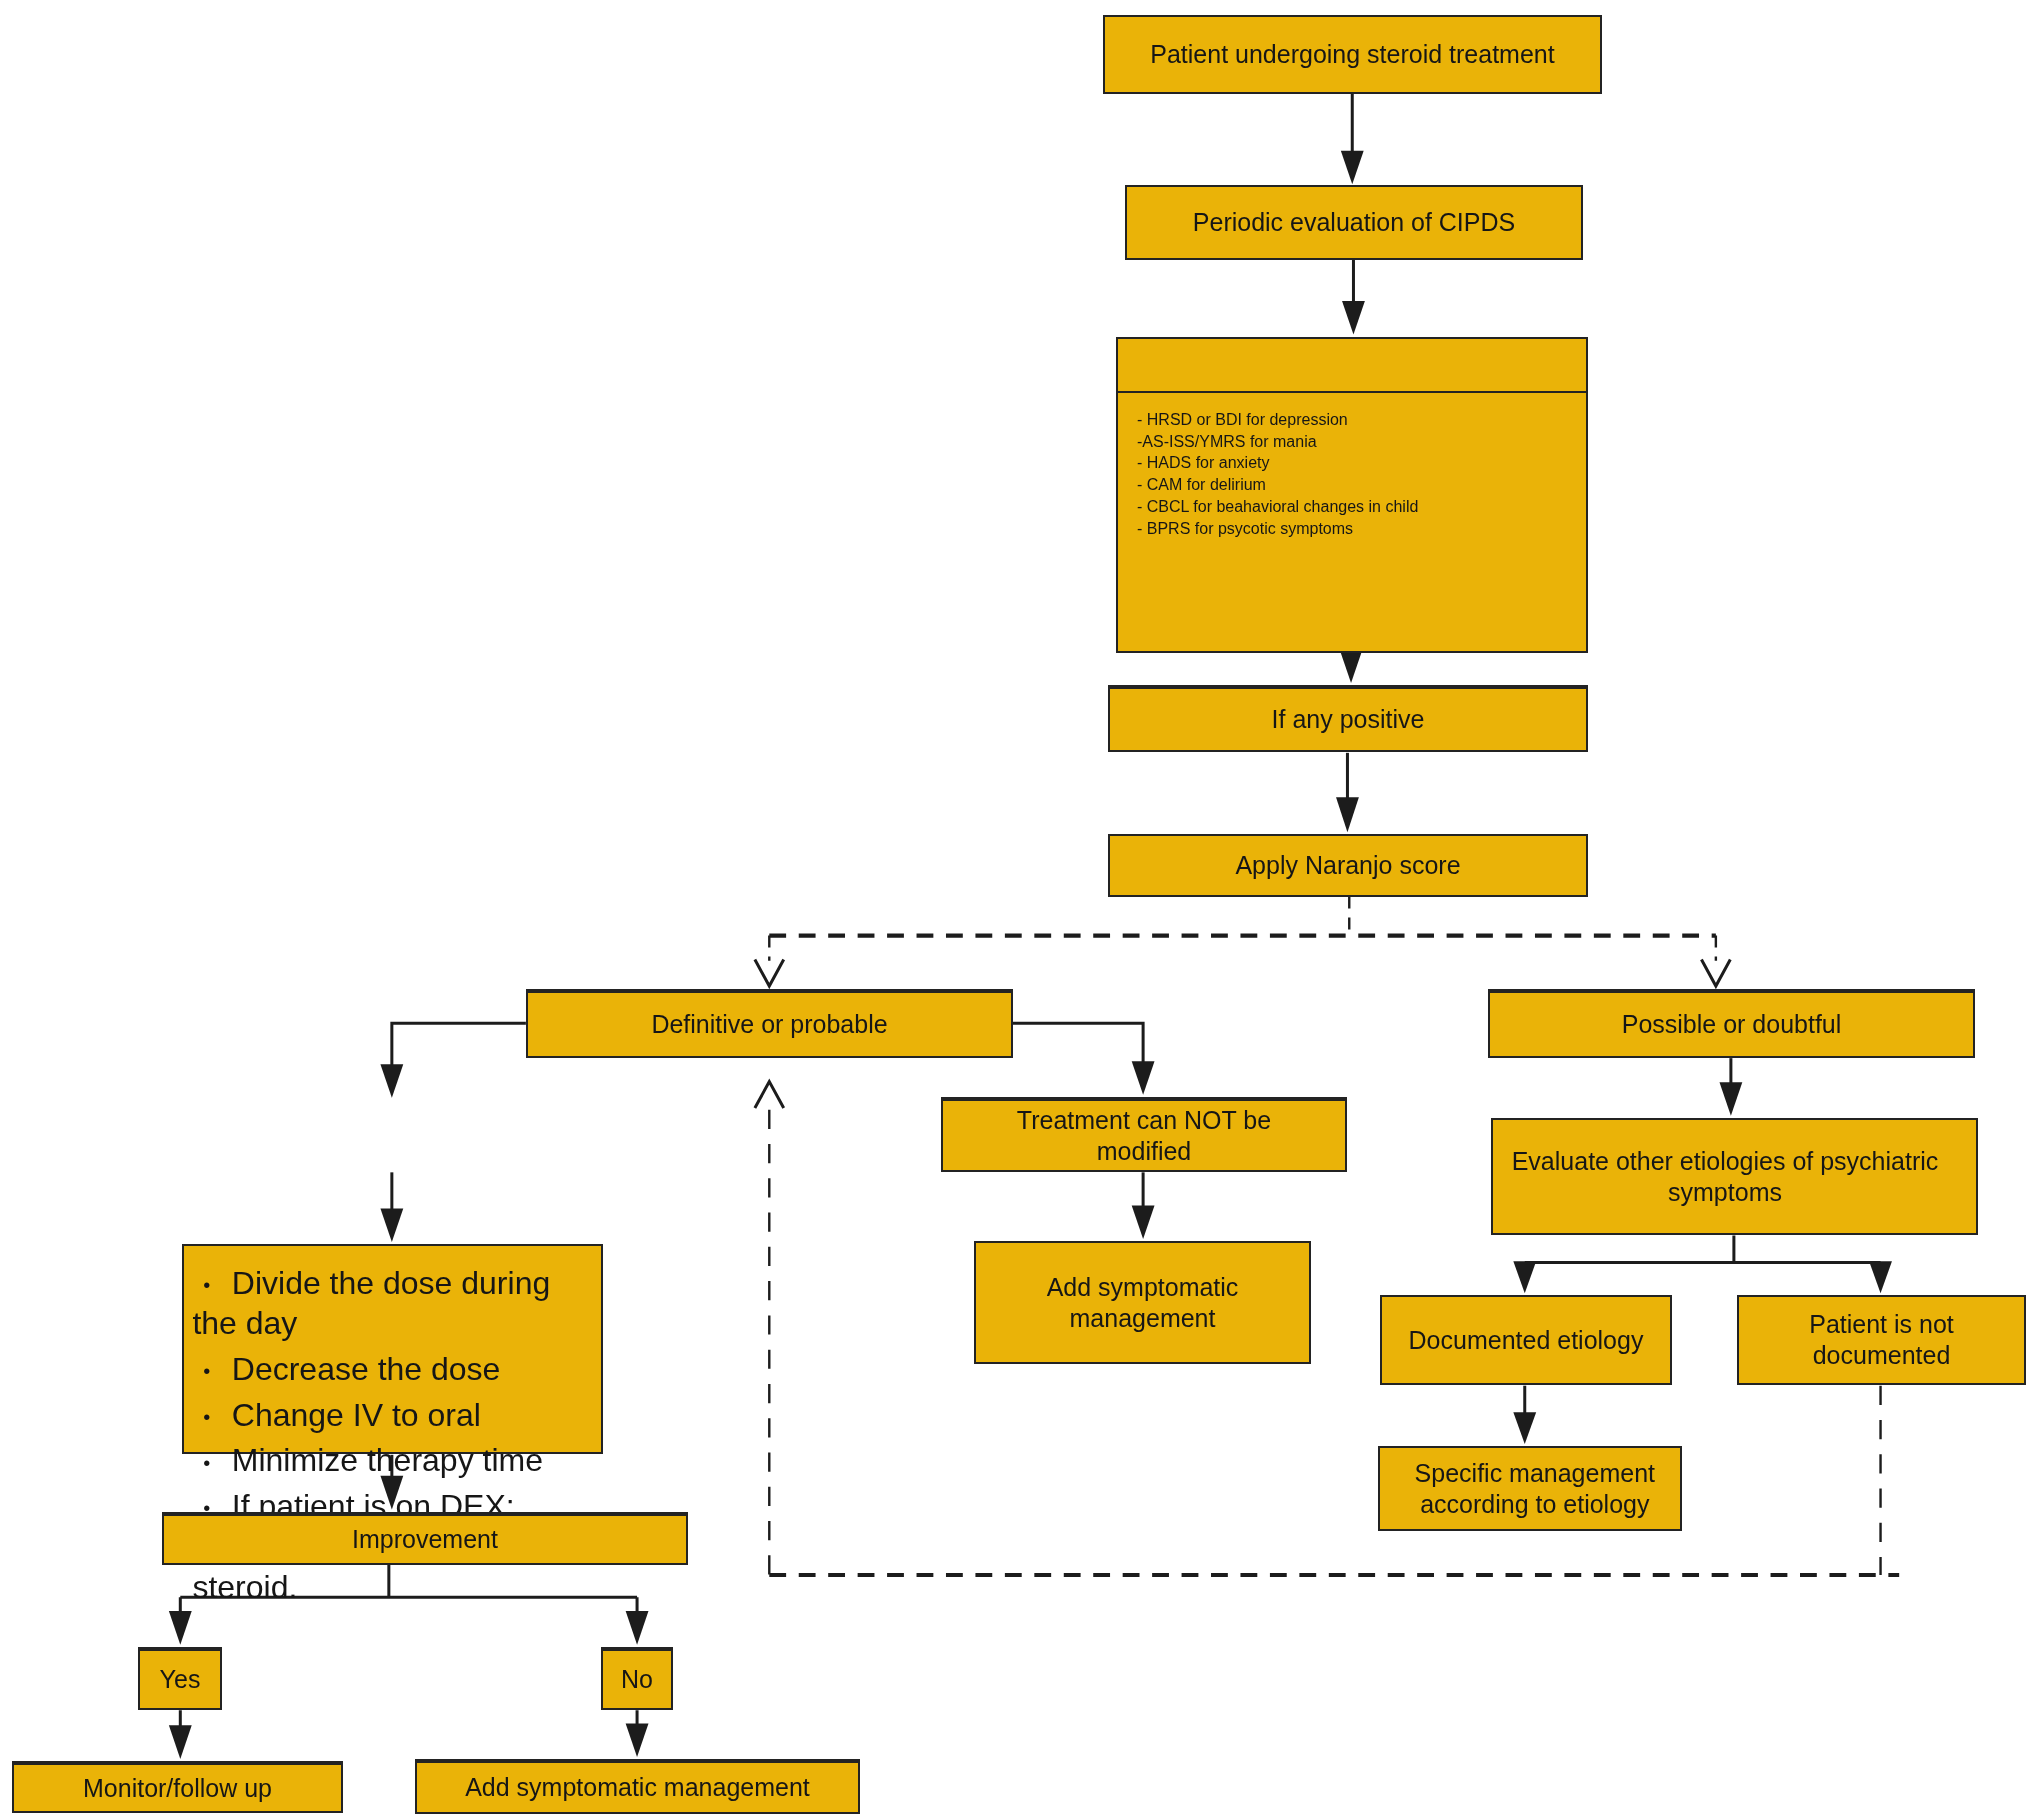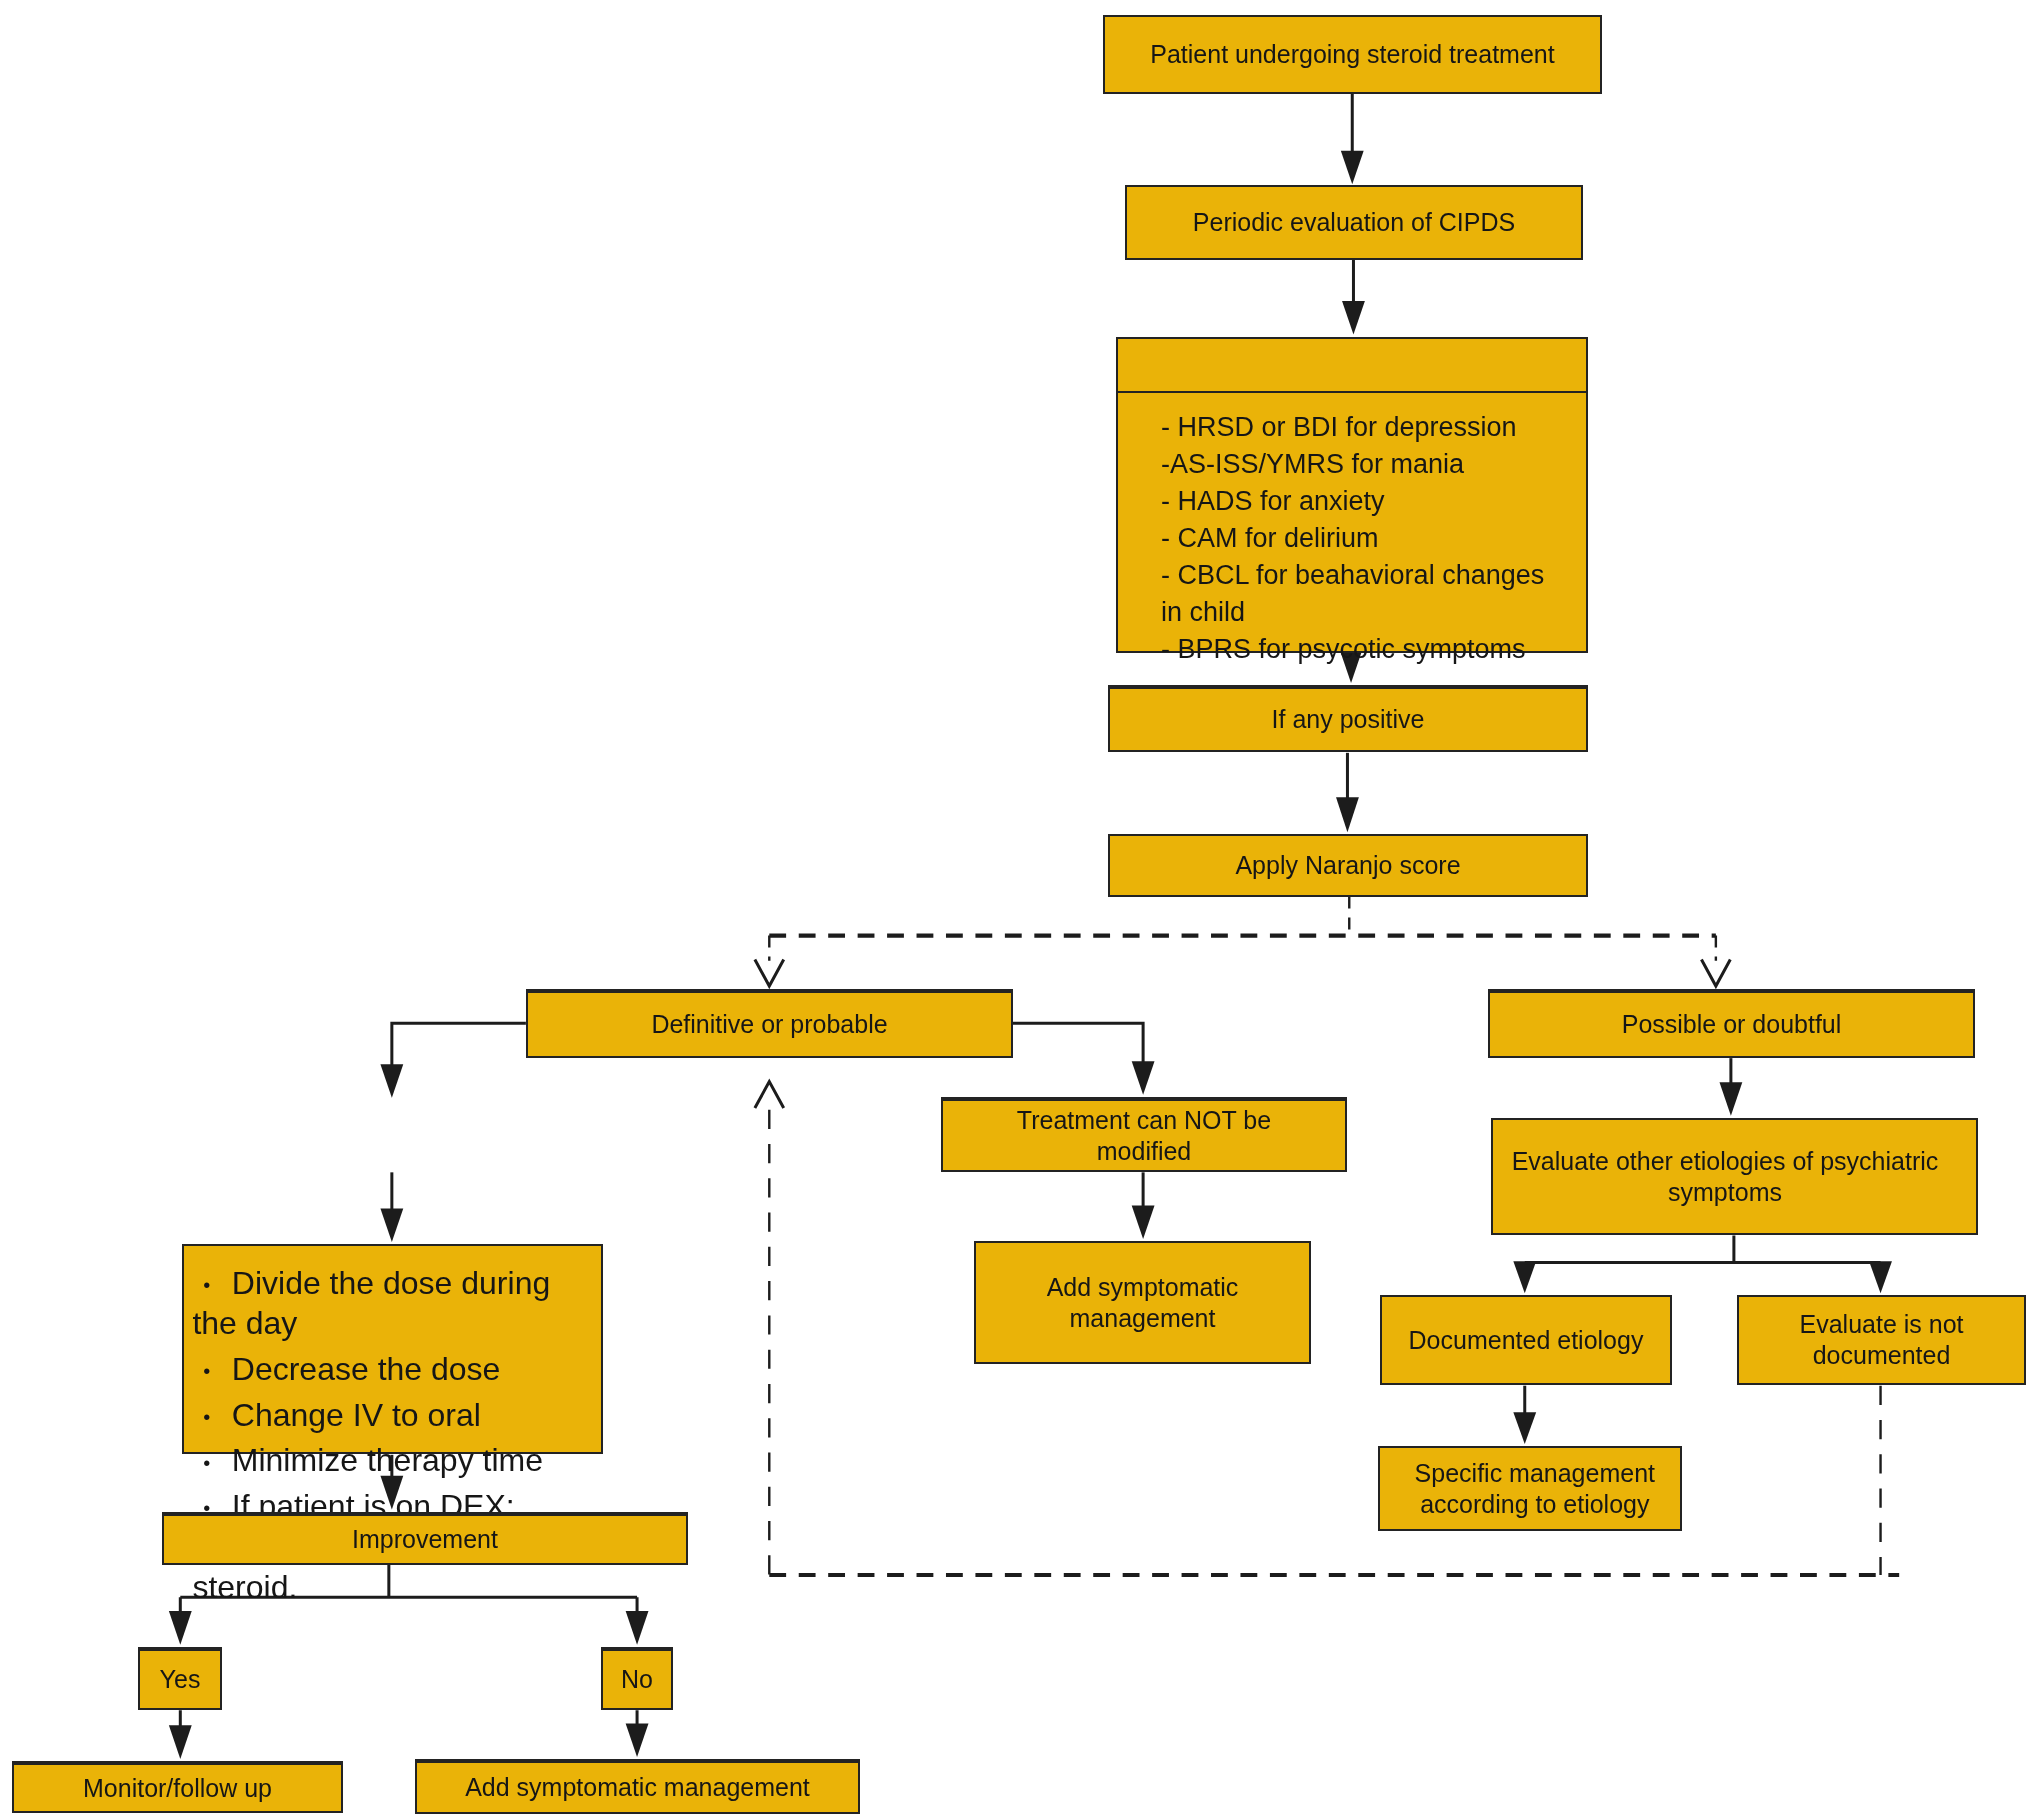--- a/index.html
+++ b/index.html
@@ -14,21 +14,21 @@
   .chev  { stroke:#1c1c1c; stroke-width:5; fill:none; }
   .node {
     position:absolute; box-sizing:border-box; background:#eab308;
     border:2.4px solid #232323; color:#161616;
     display:flex; align-items:center; justify-content:center;
     text-align:center; font-size:25px; line-height:1.24;
   }
   .tt { border-top-width:4.2px; }
   .node.colbox { flex-direction:column; align-items:stretch; justify-content:flex-start; text-align:left; }
   .scales-header { height:52px; border-bottom:2.4px solid #232323; flex:none; }
-  .scales-list { padding:15.6px 24px 0 19px; font-size:27px; line-height:1.37;margin-left:24px; }
+  .scales-list { padding:15.6px 24px 0 19px; font-size:16px; line-height:1.37; }
   .scale-line { white-space:normal; }
   .bullet-list { list-style:none; margin:0; padding:17px 9.6px 0 8.4px; font-size:32px; line-height:1.26; }
   .bullet-list li { margin:0 0 5.4px 0; }
   .bullet-list li::before { content:"\2022"; font-size:20px; vertical-align:1.8px; margin:0 21.6px 0 10.8px; }
   .pad-na  { padding-left:33px; padding-right:33px; }
   .pad-ev  { padding-left:27px; padding-right:27px; }
   .pad-as  { padding-left:15px; padding-right:15px; }
   .pad-nd  { padding-left:6px; padding-right:6px; }
   .leftalign { justify-content:flex-start; text-align:center; }
 </style>
@@ -134,18 +134,18 @@
   <div class="node tt" style="left:12px; top:1761px; width:331px; height:52px;">Monitor/follow up</div>
 
   <div class="node tt" style="left:415px; top:1759px; width:445px; height:55px;">Add symptomatic management</div>
 
   <div class="node pad-as" style="left:974px; top:1241px; width:337px; height:123px;">Add symptomatic management</div>
 
   <div class="node pad-ev" style="left:1491px; top:1118px; width:487px; height:117px;padding-left:8px;">Evaluate other etiologies of psychiatric symptoms</div>
 
   <div class="node" style="left:1380px; top:1295px; width:292px; height:90px;">Documented etiology</div>
 
-  <div class="node pad-nd" style="left:1737px; top:1295px; width:289px; height:90px;">Evaluate is not documented</div>
+  <div class="node pad-nd" style="left:1737px; top:1295px; width:289px; height:90px;">Patient is not documented</div>
 
   <div class="node leftalign" style="left:1378px; top:1446px; width:304px; height:85px; padding-left:14.4px; padding-right:4.8px;">Specific management according to etiology</div>
 
 </div>
 
 
 </body></html>

